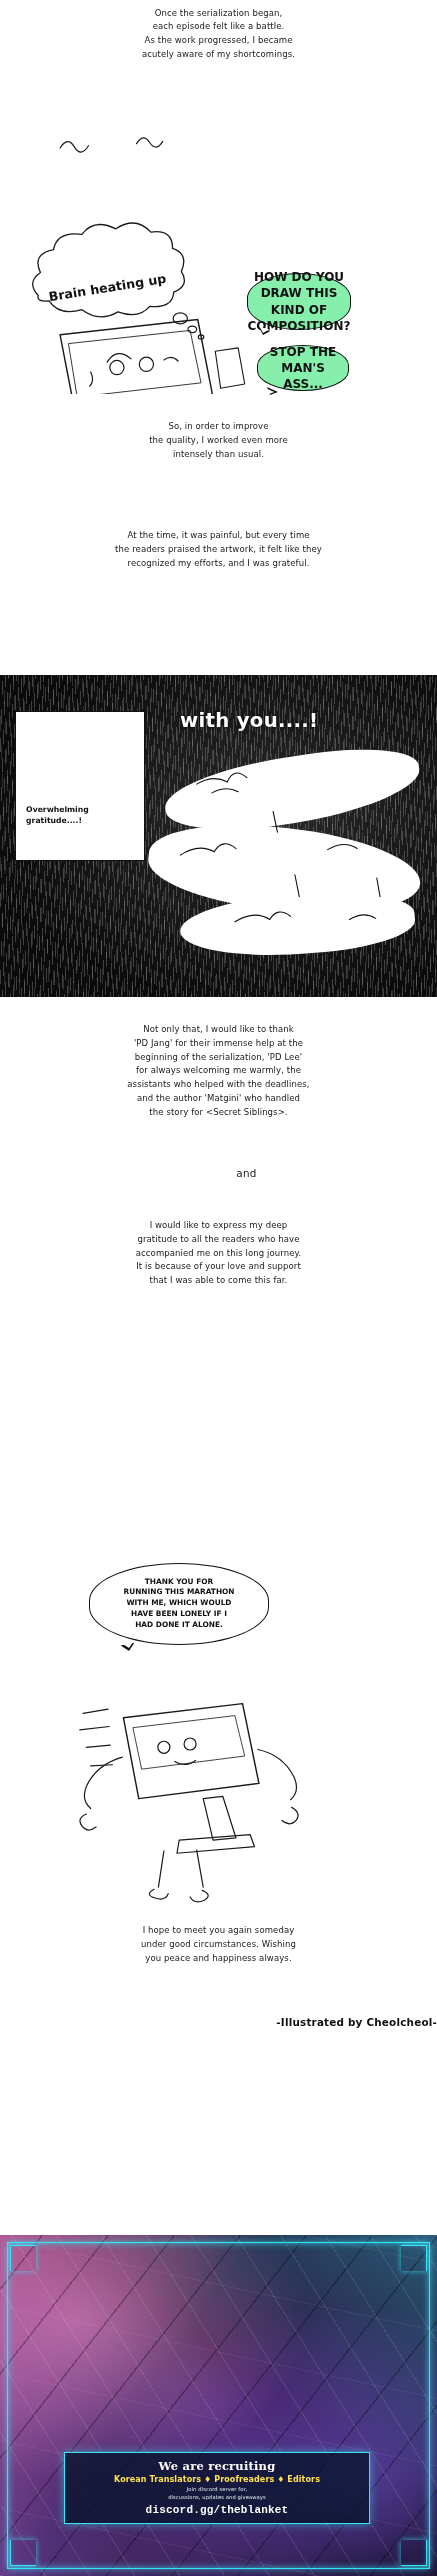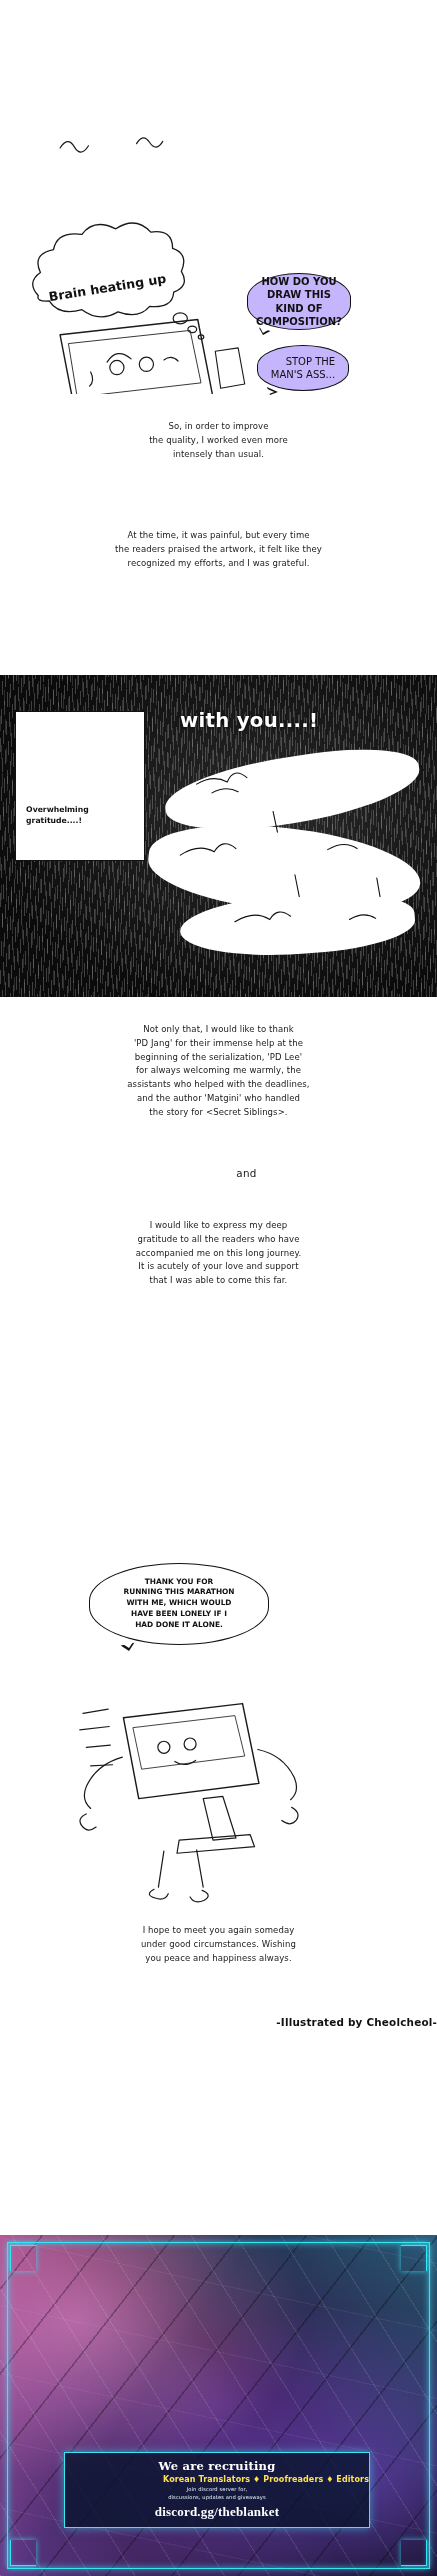--- a/index.html
+++ b/index.html
@@ -68,26 +68,26 @@
     left: 48px;
     top: 164px;
     font-size: 12.6px;
     transform: rotate(-9deg);
     line-height: 1.35;
   }
 
   
   .bubble {
     position: absolute;
-    background: #c4b5fd;
+    background: #86efac;
     border: 1.1px solid #111;
     border-radius: 50% / 44%;
     text-align: center;
     font-family: "DejaVu Sans", sans-serif;
-    font-size: 10px;
+    font-size: 12px;
     line-height: 1.35;
     color: #111;
     display: flex;
     align-items: center;
     justify-content: center;
     white-space: pre-line;
     box-sizing: border-box;
     padding: 3.3px 5.5px;
   }
   .bubble-q {
@@ -116,22 +116,21 @@
     border: 5.5px solid transparent;
     border-top-color: #fff;
     z-index: 2;
     transform: rotate(16deg);
   }
   .bubble-s {
     left: 257px;
     top: 230px;
     width: 92px;
     height: 46px;
-    font-weight: normal;
-    text-align: right;
+    font-weight: bold;
   }
   .bubble-s::after {
     content: "";
     position: absolute;
     left: 5.5px;
     bottom: -11px;
     width: 0; height: 0;
     border: 6px solid transparent;
     border-top-color: #111;
     transform: rotate(24deg);
@@ -347,44 +346,47 @@
     letter-spacing: 0.2px;
     margin-bottom: 2.2px;
   }
   .recruit-roles {
     font-family: "DejaVu Sans", sans-serif;
     font-size: 8px;
     font-weight: bold;
     color: #ffe14f;
     letter-spacing: 0.1px;
     margin-bottom: 2.7px;
-    text-align: right;
   }
   .recruit-sub {
     font-family: "DejaVu Sans", sans-serif;
     font-size: 5.2px;
     color: #eaf6ff;
     line-height: 1.45;
     letter-spacing: 0.1px;
     white-space: pre-line;
     margin-bottom: 2.7px;
   }
   .recruit-link {
-    font-family: Liberation Serif, serif;
-    font-size: 13px;
+    font-family: Liberation Mono, monospace;
+    font-size: 11px;
     font-weight: bold;
     color: #ffffff;
     letter-spacing: 0.2px;
   }
 </style>
 </head>
 <body>
 
 <div class="page">
 
+  <div class="narration" style="top:6.6px;">Once the serialization began,
+each episode felt like a battle.
+As the work progressed, I became
+acutely aware of my shortcomings.</div>
 
   <div class="panel1">
     <svg class="sketch-svg" width="437" height="279" viewBox="0 0 800 510">
       <g fill="none" stroke="#1a1a1a" stroke-width="2.2" stroke-linecap="round" stroke-linejoin="round">
 
         <path d="M110 60 q14 -22 26 -2 q12 20 26 -2"></path>
         <path d="M250 52 q12 -20 24 -2 q12 18 24 -2"></path>
 
         <path d="M70 330 q-22 -24 4 -42 q-16 -34 24 -42 q6 -34 52 -28 q22 -30 62 -10 q36 -24 64 6 q40 -6 40 30 q30 10 16 42 q16 26 -14 38 q-2 30 -44 26 q-20 24 -58 10 q-34 20 -66 -4 q-42 12 -60 -16 q-24 2 -20 -10z" stroke-width="2.4"></path>
 
@@ -462,21 +464,21 @@
 for always welcoming me warmly, the
 assistants who helped with the deadlines,
 and the author 'Matgini' who handled
 the story for &lt;Secret Siblings&gt;.</div>
 
   <div class="narration and" style="top:1165px;padding-left:28px;">and</div>
 
   <div class="narration" style="top:1219px;">I would like to express my deep
 gratitude to all the readers who have
 accompanied me on this long journey.
-It is acutely of your love and support
+It is because of your love and support
 that I was able to come this far.</div>
 
   <div class="panel3">
     <div class="bubble-final">THANK YOU FOR
 RUNNING THIS MARATHON
 WITH ME, WHICH WOULD
 HAVE BEEN LONELY IF I
 HAD DONE IT ALONE.</div>
 
     <svg width="437" height="306" viewBox="0 0 800 560" style="position:absolute;left:0;top:93px;">

